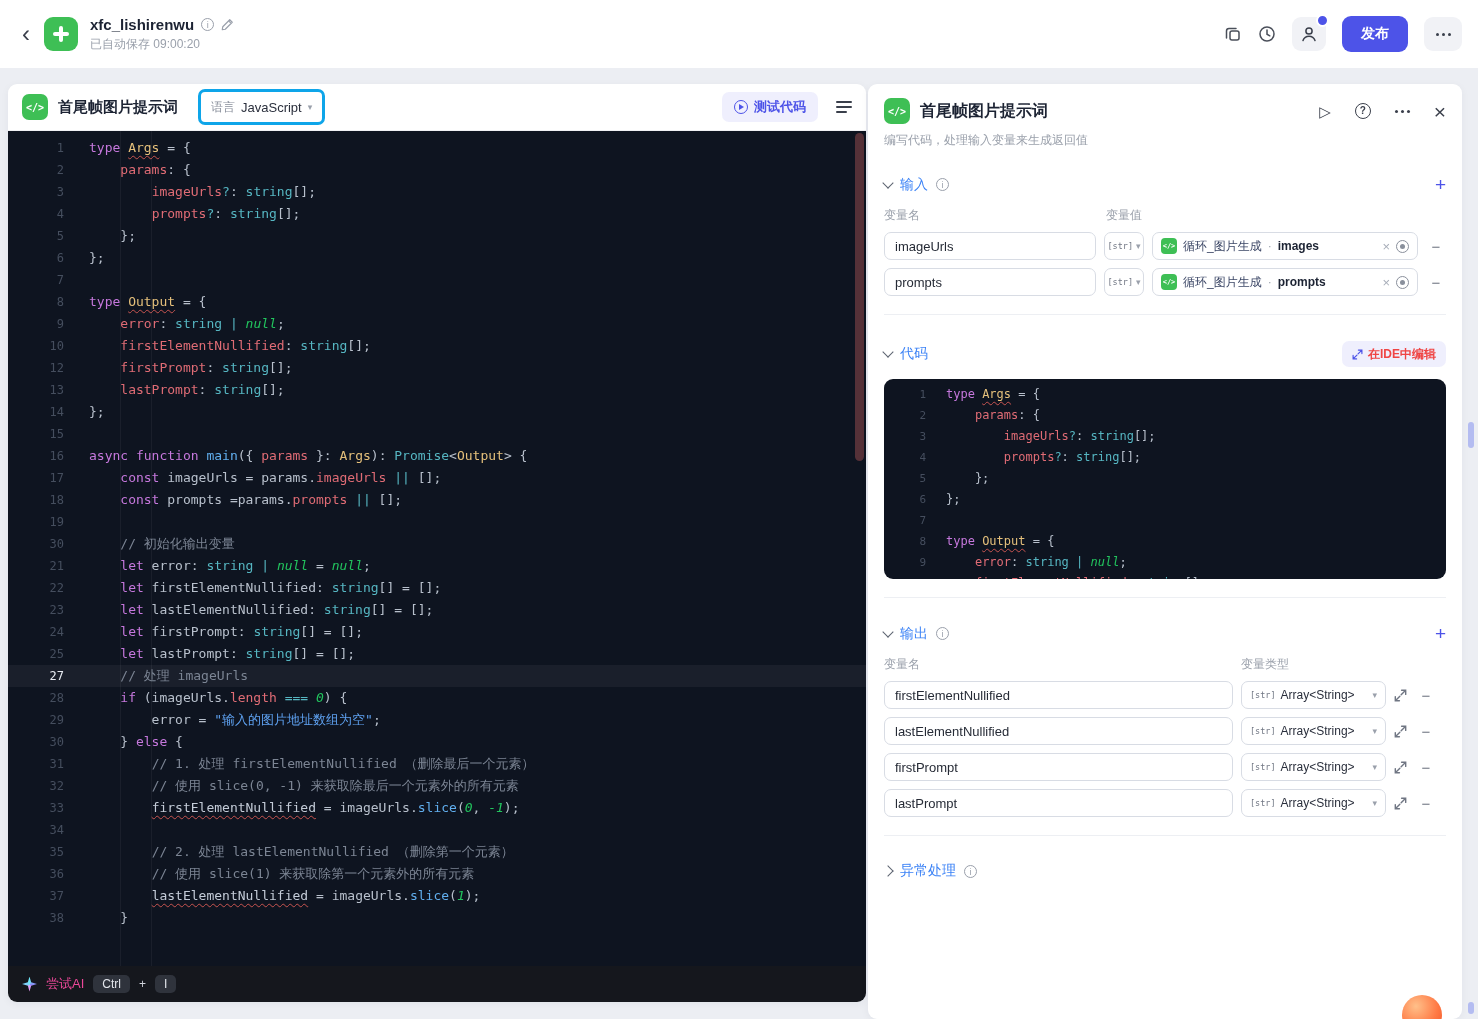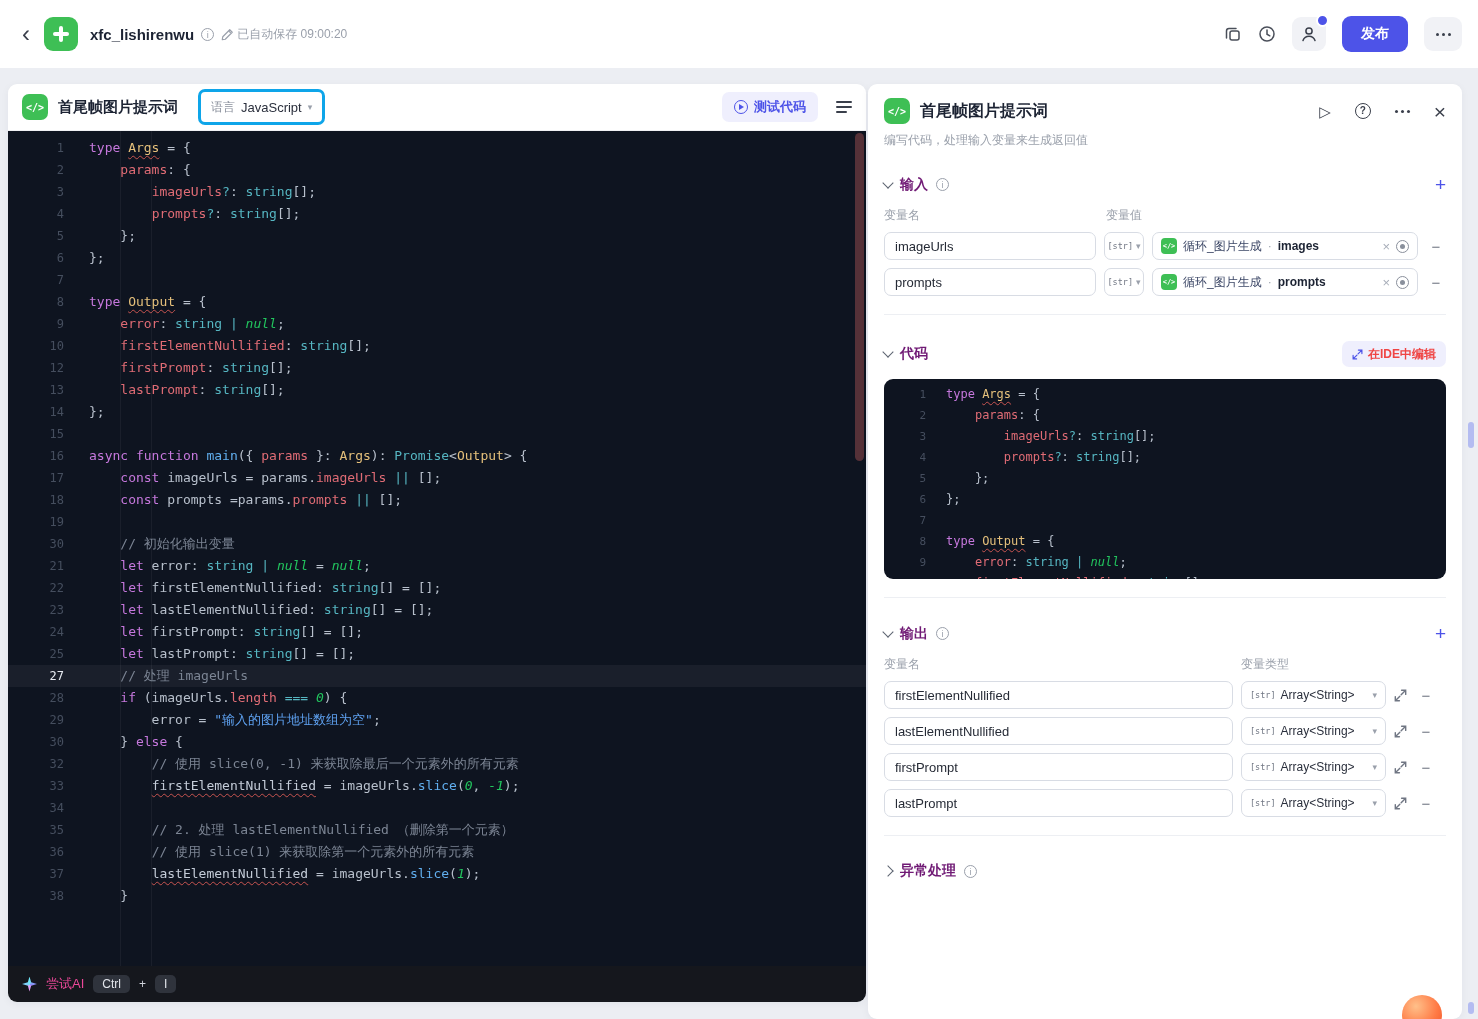--- a/index.html
+++ b/index.html
@@ -8,21 +8,21 @@
     background:#eceef3;
     font-family:"Liberation Sans","DejaVu Sans",sans-serif;
     -webkit-font-smoothing:antialiased;
   }
   
   .topbar{position:absolute;top:0;left:0;width:100%;height:68px;background:#fff;display:flex;align-items:center;padding:0 16px;box-sizing:border-box;z-index:5;}
   .back{font-size:24px;color:#3a3f4b;margin:0 14px 0 6px;cursor:pointer;line-height:1;}
   .applogo{width:34px;height:34px;border-radius:9px;background:#3ebf55;position:relative;margin-right:12px;flex:0 0 auto;}
   .applogo::before{content:"";position:absolute;left:9px;top:15px;width:16px;height:4px;border-radius:2px;background:#fff;}
   .applogo::after{content:"";position:absolute;left:15px;top:9px;width:4px;height:16px;border-radius:2px;background:#fff;}
-  .titleblock{display:flex;flex-direction:row;gap:3px;}
+  .titleblock{display:flex;flex-direction:column;gap:3px;}
   .titlerow{display:flex;align-items:center;gap:7px;}
   .apptitle{font-size:15px;font-weight:700;color:#1c2333;}
   .ico-info{width:13px;height:13px;border:1.2px solid #9aa0ab;border-radius:50%;color:#9aa0ab;font-size:9px;line-height:12px;text-align:center;font-style:normal;display:inline-block;box-sizing:border-box;}
   .autosave{font-size:12px;color:#9aa0ab;}
   .topbar-right{margin-left:auto;display:flex;align-items:center;gap:16px;}
   .tb-ico{display:inline-flex;align-items:center;justify-content:center;cursor:pointer;}
   .person-box{width:34px;height:34px;border-radius:9px;background:#f1f2f6;display:flex;align-items:center;justify-content:center;position:relative;cursor:pointer;}
   .person-badge{position:absolute;top:-3px;right:-3px;width:9px;height:9px;border-radius:50%;background:#4d53e8;border:2px solid #fff;}
   .publish{height:36px;min-width:66px;padding:0 18px;border:none;border-radius:9px;background:#4d53e8;color:#fff;font-size:14px;font-weight:600;cursor:pointer;font-family:inherit;}
   .more-btn{height:34px;width:38px;border:none;border-radius:9px;background:#f1f2f6;display:flex;align-items:center;justify-content:center;gap:3px;cursor:pointer;}
@@ -71,21 +71,21 @@
   .cp-actions{margin-left:auto;display:flex;align-items:center;gap:24px;}
   .cp-play{font-size:15px;color:#3a3f4b;cursor:pointer;line-height:1;}
   .cp-q{width:16px;height:16px;border:1.3px solid #3a3f4b;border-radius:50%;color:#3a3f4b;font-size:10px;font-weight:700;text-align:center;line-height:14px;box-sizing:border-box;cursor:pointer;}
   .cp-dots{display:flex;gap:3px;cursor:pointer;}
   .cp-dots i{width:3px;height:3px;border-radius:50%;background:#3a3f4b;}
   .cp-close{font-size:21px;color:#3a3f4b;cursor:pointer;line-height:1;}
   .cp-sub{font-size:12px;color:#9aa0ab;margin-top:8px;}
   .sec-head{display:flex;align-items:center;gap:8px;margin-top:26px;position:relative;}
   .sec-chev{width:7px;height:7px;border-right:1.6px solid #5c6370;border-bottom:1.6px solid #5c6370;transform:rotate(45deg);margin-top:-4px;}
   .sec-chev.right{transform:rotate(-45deg);margin-top:0;}
-  .sec-title{font-size:14px;font-weight:700;color:#701a75;}
+  .sec-title{font-size:14px;font-weight:400;color:#3b82f6;}
   .sec-add{margin-left:auto;color:#4d53e8;font-size:19px;font-weight:400;cursor:pointer;line-height:1;}
   .col-row{display:flex;margin-top:13px;font-size:12px;color:#9aa0ab;}
   .col-row .c1{flex:0 0 222px;}
   .col-row.out .c1{flex:0 0 357px;}
   .in-row,.out-row{display:flex;align-items:center;gap:8px;margin-top:8px;}
   .fld{height:28px;border:1px solid #d8dce4;border-radius:7px;padding:0 10px;font-size:13px;color:#262b36;box-sizing:border-box;font-family:inherit;background:#fff;outline:none;}
   .name-sm{width:212px;}
   .name-lg{width:349px;}
   .type-mini{width:40px;height:28px;border:1px solid #d8dce4;border-radius:7px;display:flex;align-items:center;justify-content:center;gap:3px;box-sizing:border-box;cursor:pointer;flex:0 0 auto;}
   .tagtxt{font-family:"DejaVu Sans Mono",monospace;font-size:8.5px;color:#707683;}
@@ -204,20 +204,21 @@
         <div class="cl"><span class="ln">30</span><span class="lc"><span class="tk-pl">    </span><span class="tk-cm">// 初始化输出变量</span></span></div>
         <div class="cl"><span class="ln">21</span><span class="lc"><span class="tk-pl">    </span><span class="tk-kw">let</span><span class="tk-pl"> error: </span><span class="tk-bi">string</span><span class="tk-pl"> </span><span class="tk-op">|</span><span class="tk-pl"> </span><span class="tk-num">null</span><span class="tk-pl"> = </span><span class="tk-num">null</span><span class="tk-pl">;</span></span></div>
         <div class="cl"><span class="ln">22</span><span class="lc"><span class="tk-pl">    </span><span class="tk-kw">let</span><span class="tk-pl"> firstElementNullified: </span><span class="tk-bi">string</span><span class="tk-pl">[] = [];</span></span></div>
         <div class="cl"><span class="ln">23</span><span class="lc"><span class="tk-pl">    </span><span class="tk-kw">let</span><span class="tk-pl"> lastElementNullified: </span><span class="tk-bi">string</span><span class="tk-pl">[] = [];</span></span></div>
         <div class="cl"><span class="ln">24</span><span class="lc"><span class="tk-pl">    </span><span class="tk-kw">let</span><span class="tk-pl"> firstPrompt: </span><span class="tk-bi">string</span><span class="tk-pl">[] = [];</span></span></div>
         <div class="cl"><span class="ln">25</span><span class="lc"><span class="tk-pl">    </span><span class="tk-kw">let</span><span class="tk-pl"> lastPrompt: </span><span class="tk-bi">string</span><span class="tk-pl">[] = [];</span></span></div>
         <div class="cl active"><span class="ln">27</span><span class="lc"><span class="tk-pl">    </span><span class="tk-cm">// 处理 imageUrls</span></span></div>
         <div class="cl"><span class="ln">28</span><span class="lc"><span class="tk-pl">    </span><span class="tk-kw">if</span><span class="tk-pl"> (imageUrls.</span><span class="tk-prop">length</span><span class="tk-pl"> </span><span class="tk-op">===</span><span class="tk-pl"> </span><span class="tk-num">0</span><span class="tk-pl">) {</span></span></div>
         <div class="cl"><span class="ln">29</span><span class="lc"><span class="tk-pl">        error = </span><span class="tk-str">"输入的图片地址数组为空"</span><span class="tk-pl">;</span></span></div>
         <div class="cl"><span class="ln">30</span><span class="lc"><span class="tk-pl">    } </span><span class="tk-kw">else</span><span class="tk-pl"> {</span></span></div>
+        <div class="cl"><span class="ln">31</span><span class="lc"><span class="tk-pl">        </span><span class="tk-cm">// 1. 处理 firstElementNullified （删除最后一个元素）</span></span></div>
         <div class="cl"><span class="ln">32</span><span class="lc"><span class="tk-pl">        </span><span class="tk-cm">// 使用 slice(0, -1) 来获取除最后一个元素外的所有元素</span></span></div>
         <div class="cl"><span class="ln">33</span><span class="lc"><span class="tk-pl">        </span><span class="tk-plu">firstElementNullified</span><span class="tk-pl"> = imageUrls.</span><span class="tk-fn">slice</span><span class="tk-pl">(</span><span class="tk-num">0</span><span class="tk-pl">, </span><span class="tk-num">-1</span><span class="tk-pl">);</span></span></div>
         <div class="cl"><span class="ln">34</span><span class="lc"></span></div>
         <div class="cl"><span class="ln">35</span><span class="lc"><span class="tk-pl">        </span><span class="tk-cm">// 2. 处理 lastElementNullified （删除第一个元素）</span></span></div>
         <div class="cl"><span class="ln">36</span><span class="lc"><span class="tk-pl">        </span><span class="tk-cm">// 使用 slice(1) 来获取除第一个元素外的所有元素</span></span></div>
         <div class="cl"><span class="ln">37</span><span class="lc"><span class="tk-pl">        </span><span class="tk-plu">lastElementNullified</span><span class="tk-pl"> = imageUrls.</span><span class="tk-fn">slice</span><span class="tk-pl">(</span><span class="tk-num">1</span><span class="tk-pl">);</span></span></div>
         <div class="cl"><span class="ln">38</span><span class="lc"><span class="tk-pl">    }</span></span></div>
       </div>
     <div class="sb-thumb"></div>
   </div>

